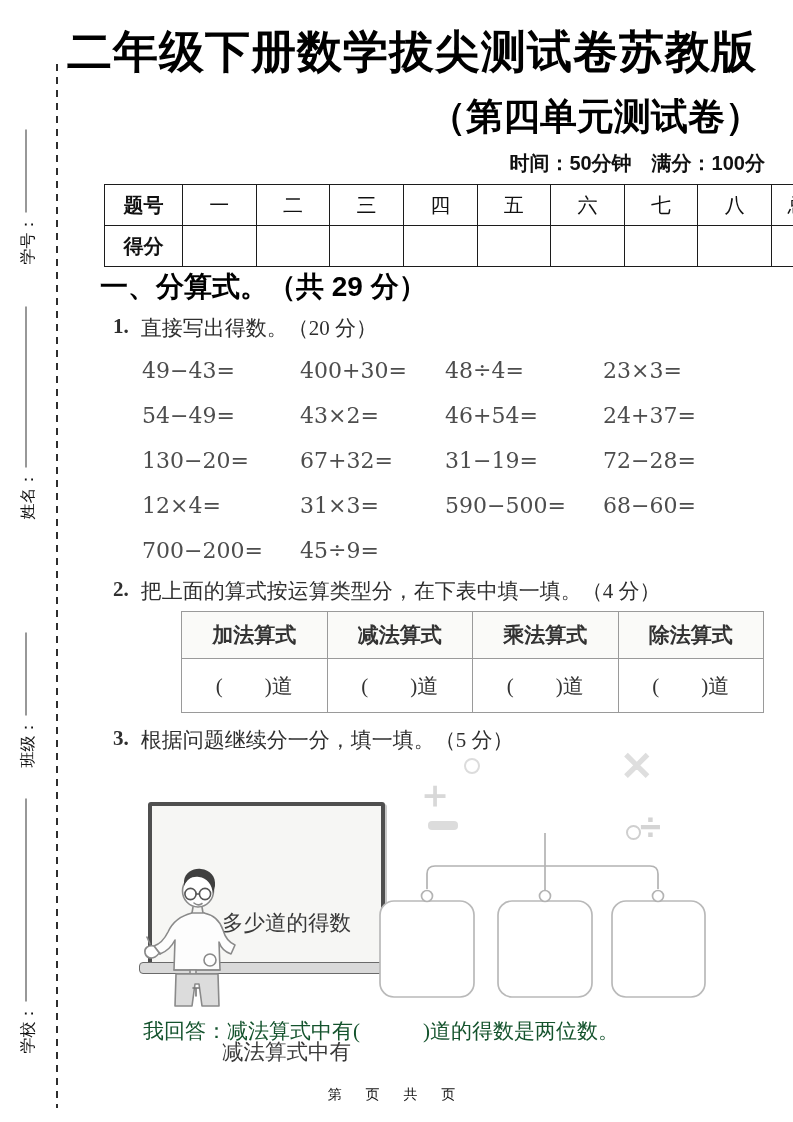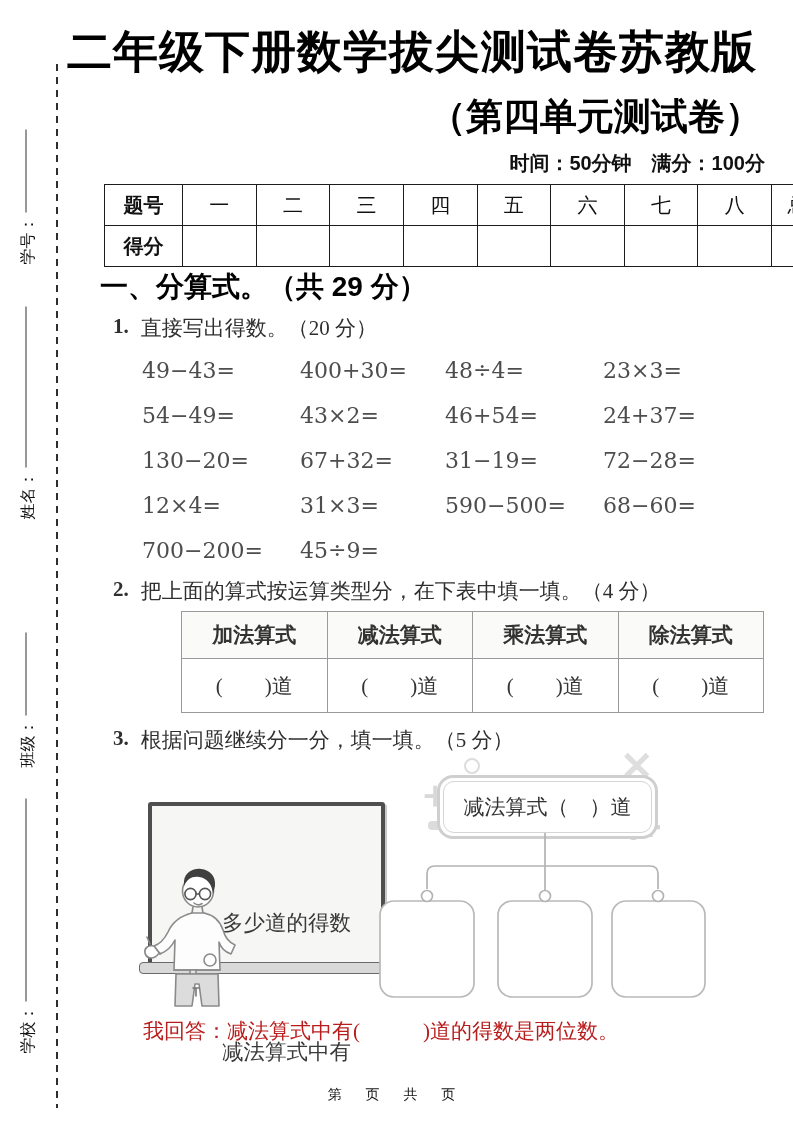--- a/index.html
+++ b/index.html
@@ -67,21 +67,21 @@
         color:#d8d8d8;line-height:1;}
   .deco-plus{left:416px;top:775px;font-size:38px;}
   .deco-times{left:620px;top:746px;font-size:40px;color:#dedede;}
   .deco-div{left:640px;top:808px;font-size:38px;color:#d4d4d4;}
   .deco-minus{left:428px;top:821px;width:30px;height:9px;background:#dcdcdc;border-radius:4px;}
   .deco-ring1{left:464px;top:758px;width:12px;height:12px;border:2.5px solid #dcdcdc;
               border-radius:50%;background:#fff;}
   .deco-ring2{left:626px;top:825px;width:11px;height:11px;border:2.5px solid #cfcfcf;
               border-radius:50%;background:#fff;}
   .connectors{position:absolute;left:375px;top:833px;}
-  .answerline{position:absolute;left:143px;top:1017px;font-size:21px;color:#b91c1c;}
+  .answerline{position:absolute;left:143px;top:1017px;font-size:21px;color:#14532d;}
   .footer{position:absolute;left:0;top:1086px;width:100%;text-align:center;
           font-family:"Liberation Sans",sans-serif;font-size:14px;letter-spacing:10px;color:#111;}
 </style>
 </head>
 <body>
 
 <div class="page">
 
   <div class="cutline"></div>
 
@@ -229,23 +229,20 @@
     </g>
   </svg>
 
   <span class="deco deco-plus">＋</span>
   <span class="deco deco-times">✕</span>
   <span class="deco deco-div">÷</span>
   <span class="deco deco-minus"></span>
   <span class="deco deco-ring1"></span>
   <span class="deco deco-ring2"></span>
 
-  <div class="rootbox">
-    <div class="inner">减法算式（　）道</div>
-  </div>
 
   <svg class="connectors" viewBox="0 0 345 170" width="345" height="170">
     <g fill="none" stroke="#b3b3b3" stroke-width="1.7">
       <path d="M170,0 L170,57"></path>
       <path d="M52,56 L52,41 Q52,33 60,33 L275,33 Q283,33 283,41 L283,56"></path>
       <rect x="5" y="68" width="94" height="96" rx="14" fill="#fff" stroke="#b9b9b9"></rect>
       <rect x="123" y="68" width="94" height="96" rx="14" fill="#fff" stroke="#b9b9b9"></rect>
       <rect x="237" y="68" width="93" height="96" rx="14" fill="#fff" stroke="#b9b9b9"></rect>
       <circle cx="52" cy="63" r="5.5" fill="#fff"></circle>
       <circle cx="170" cy="63" r="5.5" fill="#fff"></circle>

